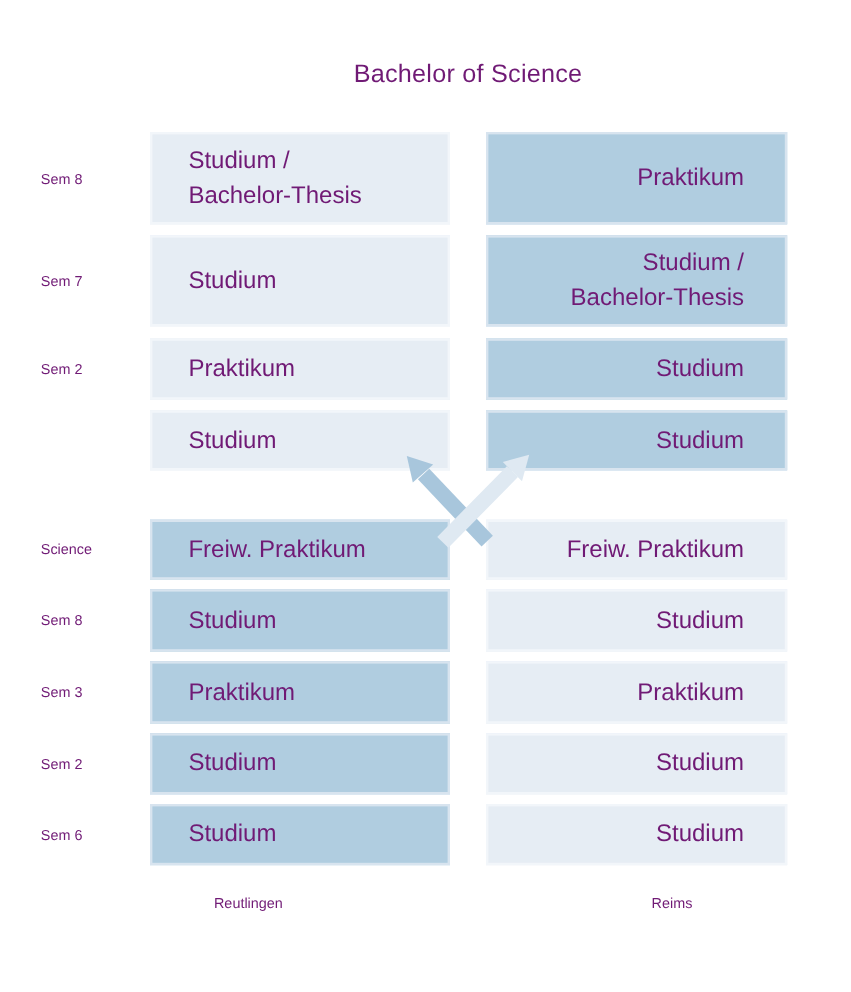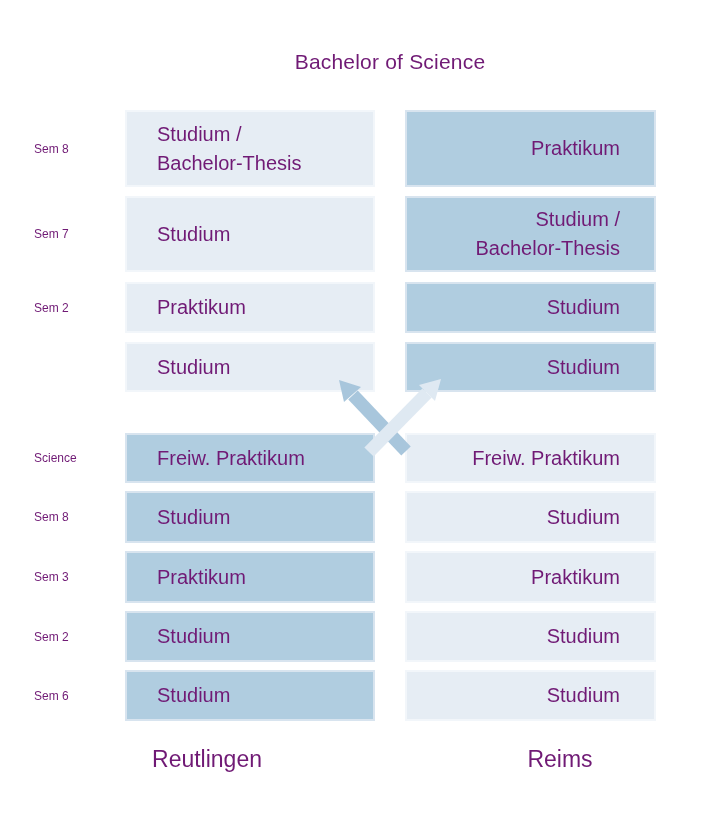--- a/index.html
+++ b/index.html
@@ -56,21 +56,21 @@
     width: 251px;
     padding-right: 34px;
     justify-content: flex-end;
     text-align: right;
   }
   .box.dark  { background: #b0cde0; border: 2px solid #d8e4ef; }
   .box.light { background: #e6edf4; border: 2px solid #f2f6fa; }
   .footer-label {
     position: absolute;
     top: 746px;
-    font-size: 23px;
+    font-size: 12px;
     text-align: center;
   }
   .footer-label.reutlingen { left: 125px; width: 164px; }
   .footer-label.reims      { left: 470px; width: 180px; }
   .arrows-overlay {
     position: absolute;
     left: 0; top: 0;
     width: 709px; height: 827px;
     pointer-events: none;
   }

